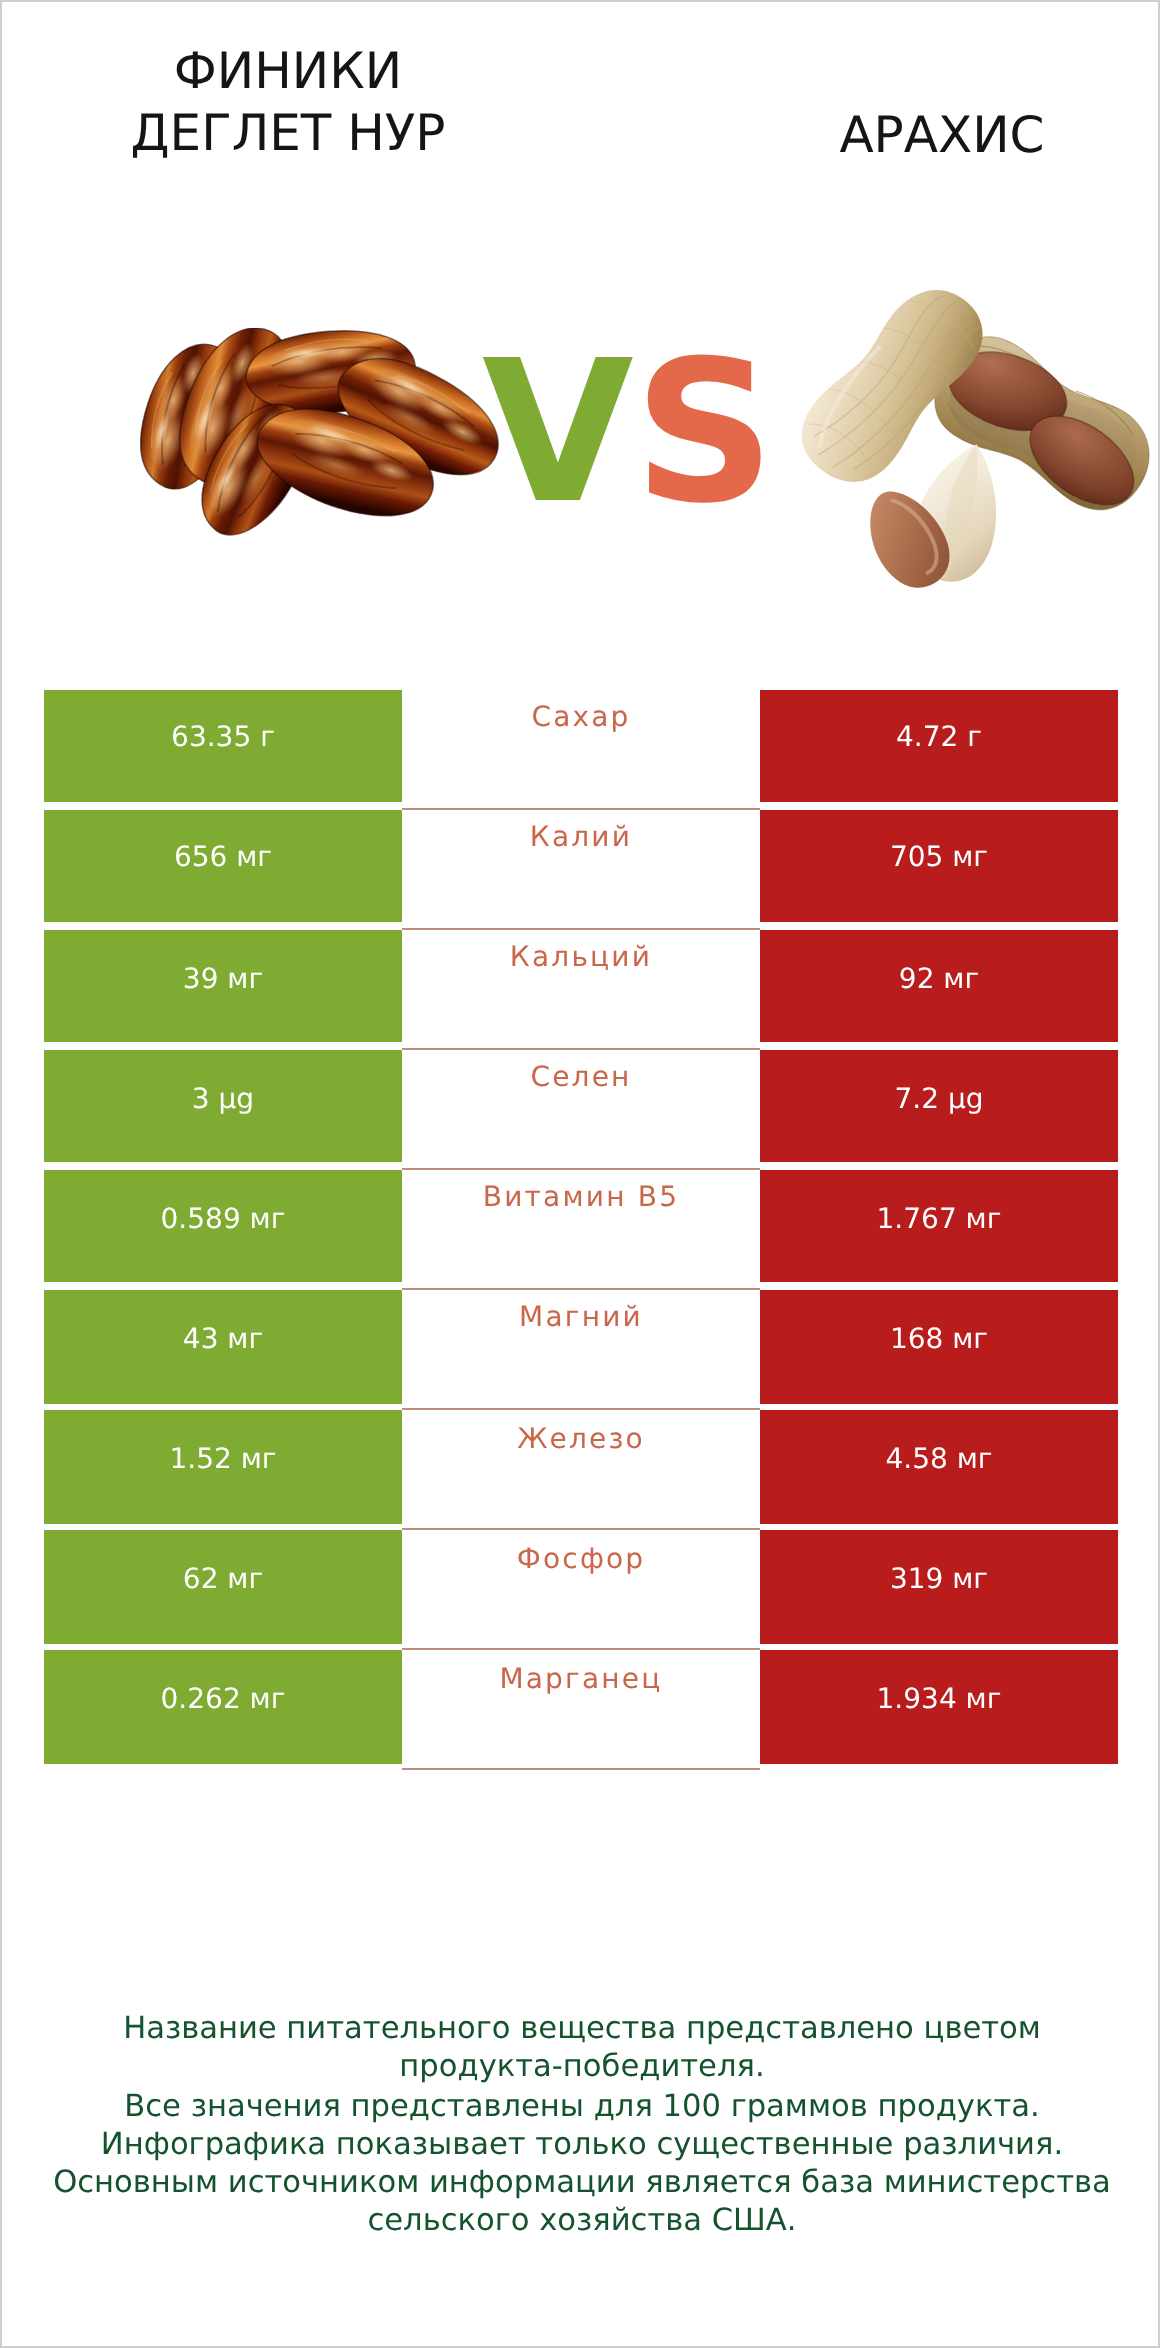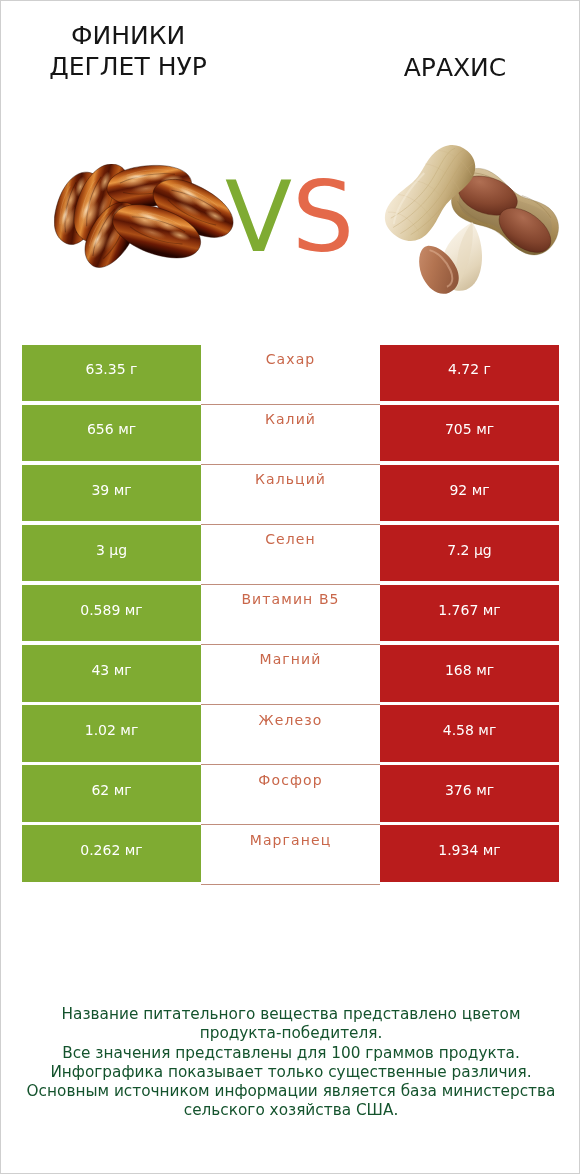--- a/index.html
+++ b/index.html
@@ -1,21 +1,21 @@
 <!DOCTYPE html>
 <html><head>
 <meta charset="utf-8">
 <style>
   html,body{margin:0;padding:0;}
   body{width:580px;height:1174px;background:#ffffff;font-family:"Liberation Sans",sans-serif;overflow:hidden;}
   .page{position:relative;width:580px;height:1174px;background:#fff;box-sizing:border-box;border:1px solid #cfcfcf;}
-  .hdr{position:absolute;top:0;left:0;width:468px;height:330px;}
+  .hdr{position:absolute;top:0;left:16px;width:468px;height:330px;}
   .t-left{position:absolute;left:-38px;top:19px;width:330px;text-align:center;font-family:"DejaVu Sans",sans-serif;font-size:25px;color:#151515;line-height:31px;}
   .t-right{position:absolute;left:309px;top:51px;width:290px;text-align:center;font-family:"DejaVu Sans",sans-serif;font-size:25px;color:#151515;line-height:31px;}
-  .vs{position:absolute;left:224px;top:167px;font-family:"DejaVu Sans",sans-serif;font-size:98px;font-weight:400;letter-spacing:0;line-height:98px;}
+  .vs{position:absolute;left:224px;top:167px;font-family:"DejaVu Sans",sans-serif;font-size:98px;font-weight:700;letter-spacing:0;line-height:98px;}
   .vs .v{color:#7fab32;}
   .vs .s{color:#e4694a;}
   .pic-left{position:absolute;left:53px;top:163px;width:180px;height:106px;}
   .pic-right{position:absolute;left:383px;top:138px;width:177px;height:157px;}
   .table{position:absolute;left:21px;top:343.6px;width:537px;}
   .row{position:relative;height:60.07px;}
   .cl,.cr{position:absolute;top:0;height:56.6px;width:179px;display:flex;align-items:center;justify-content:center;color:#fff;font-family:"DejaVu Sans",sans-serif;font-size:14px;font-weight:400;letter-spacing:0px;padding-bottom:7px;box-sizing:border-box;}
   .cl{left:0;background:#7fab32;}
   .cr{left:358px;background:#b91c1c;}
   .cm{position:absolute;left:179px;top:0;width:179px;height:60.07px;display:flex;align-items:center;justify-content:center;color:#c9674a;font-family:"DejaVu Sans",sans-serif;font-size:14px;font-weight:400;letter-spacing:1.1px;box-sizing:border-box;border-bottom:1px solid #c08d7c;padding-bottom:30px;}
@@ -291,28 +291,28 @@
      <div class="cl">0.589 мг</div>
      <div class="cm">Витамин B5</div>
      <div class="cr">1.767 мг</div>
    </div>
       <div class="row">
      <div class="cl">43 мг</div>
      <div class="cm">Магний</div>
      <div class="cr">168 мг</div>
    </div>
       <div class="row">
-     <div class="cl">1.02 мг</div>
+     <div class="cl">1.52 мг</div>
      <div class="cm">Железо</div>
      <div class="cr">4.58 мг</div>
    </div>
       <div class="row">
      <div class="cl">62 мг</div>
      <div class="cm">Фосфор</div>
-     <div class="cr">376 мг</div>
+     <div class="cr">319 мг</div>
    </div>
       <div class="row">
      <div class="cl">0.262 мг</div>
      <div class="cm">Марганец</div>
      <div class="cr">1.934 мг</div>
    </div>
     </div>
   <div class="foot">
       <div>Название питательного вещества представлено цветом</div>
       <div>продукта-победителя.</div>

